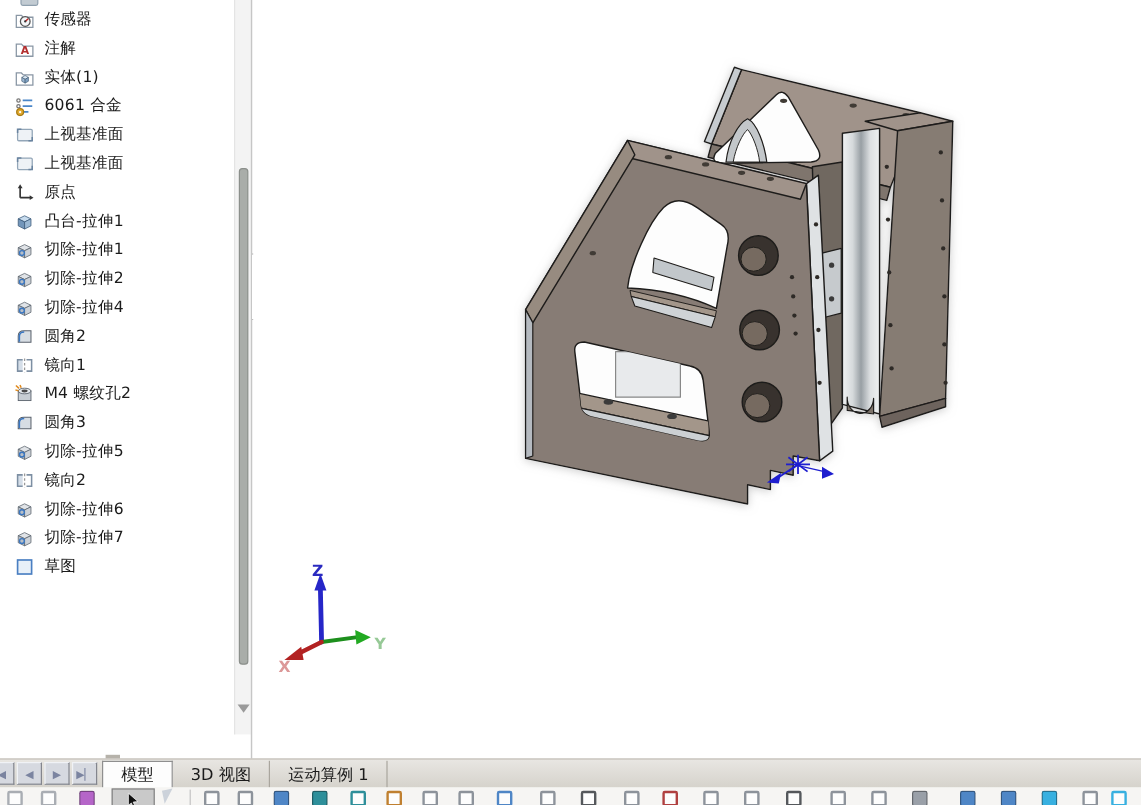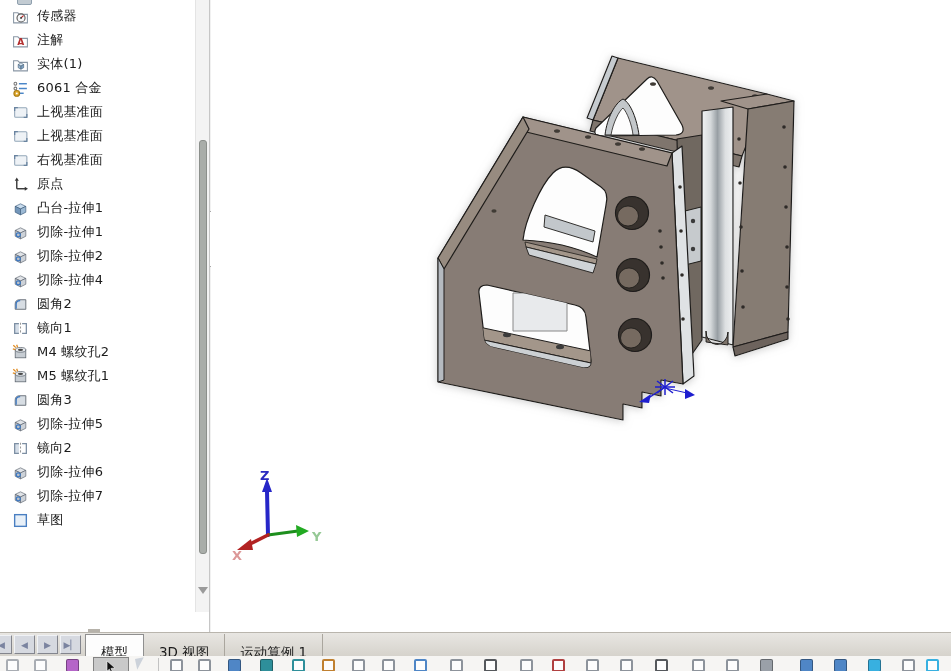--- a/index.html
+++ b/index.html
@@ -24,21 +24,21 @@
   
   .viewport{position:absolute;left:211px;top:0;width:740px;height:632px;background:#fff;overflow:hidden;}
   .model-svg{position:absolute;left:184px;top:35px;}
   .triad-svg{position:absolute;left:17px;top:465px;}
   
   .tab-tick{position:absolute;left:88px;top:629px;width:12px;height:3px;background:#b6b2aa;}
   .tabbar{position:absolute;left:0;top:632px;width:951px;height:24px;background:linear-gradient(#e8e6e2,#d5d2cb);border-top:1px solid #b9b5ad;overflow:hidden;}
   .navbtns{position:absolute;left:0;top:0;width:84px;height:24px;overflow:hidden;}
   .navbtn{position:absolute;top:2px;width:21px;height:19px;background:#d6d9e0;border:1px solid;border-color:#f0f2f6 #83858d #83858d #f0f2f6;color:#7b84a0;font-size:9px;display:flex;align-items:center;justify-content:center;padding:0;box-sizing:border-box;}
   .tabs{position:absolute;left:85px;top:0;height:24px;display:flex;}
-  .tab{height:37px;margin-top:1px;display:flex;align-items:center;padding:0 15px;font-size:13.5px;border-right:1px solid #aaa69e;box-sizing:border-box;}
+  .tab{height:23px;margin-top:1px;display:flex;align-items:center;padding:0 15px;font-size:13.5px;border-right:1px solid #aaa69e;box-sizing:border-box;}
   .tab.active{background:#fdfdfd;border:1px solid #8f8f8f;border-bottom:none;font-weight:400;}
   
   .bottombar{position:absolute;left:0;top:656px;width:951px;height:15px;background:#f6f5f3;overflow:hidden;}
   .bicon{position:absolute;top:3px;width:13px;height:13px;border-radius:2px;box-sizing:border-box;}
   .bicon.sq{border:2px solid;background:#fdfdfd;}
   .bicon.fill{border:1px solid rgba(0,0,0,.35);}
   .bsep{position:absolute;top:2px;width:1px;height:13px;background:#c2c2c2;}
   .selbtn{position:absolute;left:93px;top:1px;width:36px;height:20px;background:#c9c9c9;border:1px solid #828282;box-sizing:border-box;}
   .ghost-arrow{position:absolute;left:136px;top:2px;width:0;height:0;border-top:11px solid #ccd2da;border-right:9px solid transparent;transform:rotate(-12deg);}
 </style>
@@ -115,30 +115,20 @@
               <rect x="2.5" y="3.5" width="11.5" height="9" rx="1" fill="rgba(160,185,205,0.18)" stroke="#93a6b8"></rect>
               <path d="M2.5,6.5 V3.5 H5.5" fill="none" stroke="#6a84a0" stroke-width="1.2"></path>
               <path d="M14,9.5 V12.5 H11" fill="none" stroke="#6a84a0" stroke-width="1.2"></path>
             </svg>
           </span>
           <span class="tlabel">上视基准面</span>
         </div>
         <div class="tree-row">
           <span class="ticon">
             <svg viewBox="0 0 16 16">
-              <rect x="2.5" y="3.5" width="11.5" height="9" rx="1" fill="rgba(160,185,205,0.18)" stroke="#93a6b8"></rect>
-              <path d="M2.5,6.5 V3.5 H5.5" fill="none" stroke="#6a84a0" stroke-width="1.2"></path>
-              <path d="M14,9.5 V12.5 H11" fill="none" stroke="#6a84a0" stroke-width="1.2"></path>
-            </svg>
-          </span>
-          <span class="tlabel">右视基准面</span>
-        </div>
-        <div class="tree-row">
-          <span class="ticon">
-            <svg viewBox="0 0 16 16">
               <g stroke="#333" stroke-width="1.3">
                 <line x1="4.5" y1="4" x2="4.5" y2="12"></line>
                 <line x1="4.5" y1="12" x2="12.5" y2="12"></line>
               </g>
               <path d="M4.5,1.5 l-1.9,3 h3.8 z" fill="#333"></path>
               <path d="M15,12 l-3,-1.9 v3.8 z" fill="#333"></path>
             </svg>
           </span>
           <span class="tlabel">原点</span>
         </div>
@@ -211,35 +201,20 @@
               <ellipse cx="8" cy="5.5" rx="5" ry="2.2" fill="#e6eaee" stroke="#5a626c" stroke-width=".7"></ellipse>
               <ellipse cx="8" cy="5.5" rx="2.4" ry="1.1" fill="#4a4a4a"></ellipse>
               <g stroke="#e08a1e" stroke-width="1.2">
                 <line x1="1.2" y1="1.2" x2="3.6" y2="3.4"></line>
                 <line x1="4.4" y1="0.8" x2="5.3" y2="3"></line>
                 <line x1="0.8" y1="4.6" x2="3.2" y2="5.3"></line>
               </g>
             </svg>
           </span>
           <span class="tlabel">M4 螺纹孔2</span>
-        </div>
-        <div class="tree-row">
-          <span class="ticon">
-            <svg viewBox="0 0 16 16">
-              <rect x="3" y="5.5" width="10" height="7.5" fill="#c7cdd3" stroke="#5a626c" stroke-width=".7"></rect>
-              <ellipse cx="8" cy="5.5" rx="5" ry="2.2" fill="#e6eaee" stroke="#5a626c" stroke-width=".7"></ellipse>
-              <ellipse cx="8" cy="5.5" rx="2.4" ry="1.1" fill="#4a4a4a"></ellipse>
-              <g stroke="#e08a1e" stroke-width="1.2">
-                <line x1="1.2" y1="1.2" x2="3.6" y2="3.4"></line>
-                <line x1="4.4" y1="0.8" x2="5.3" y2="3"></line>
-                <line x1="0.8" y1="4.6" x2="3.2" y2="5.3"></line>
-              </g>
-            </svg>
-          </span>
-          <span class="tlabel">M5 螺纹孔1</span>
         </div>
         <div class="tree-row">
           <span class="ticon">
             <svg viewBox="0 0 16 16">
               <path d="M3,12.5 V7.5 Q3,3.5 7.5,3.5 H13 V12.5 Z" fill="#d7dde3" stroke="#5a626c" stroke-width=".8"></path>
               <path d="M3.9,12 V7.7 Q3.9,4.4 7.7,4.4" fill="none" stroke="#3a77c2" stroke-width="1.2"></path>
             </svg>
           </span>
           <span class="tlabel">圆角3</span>
         </div>

